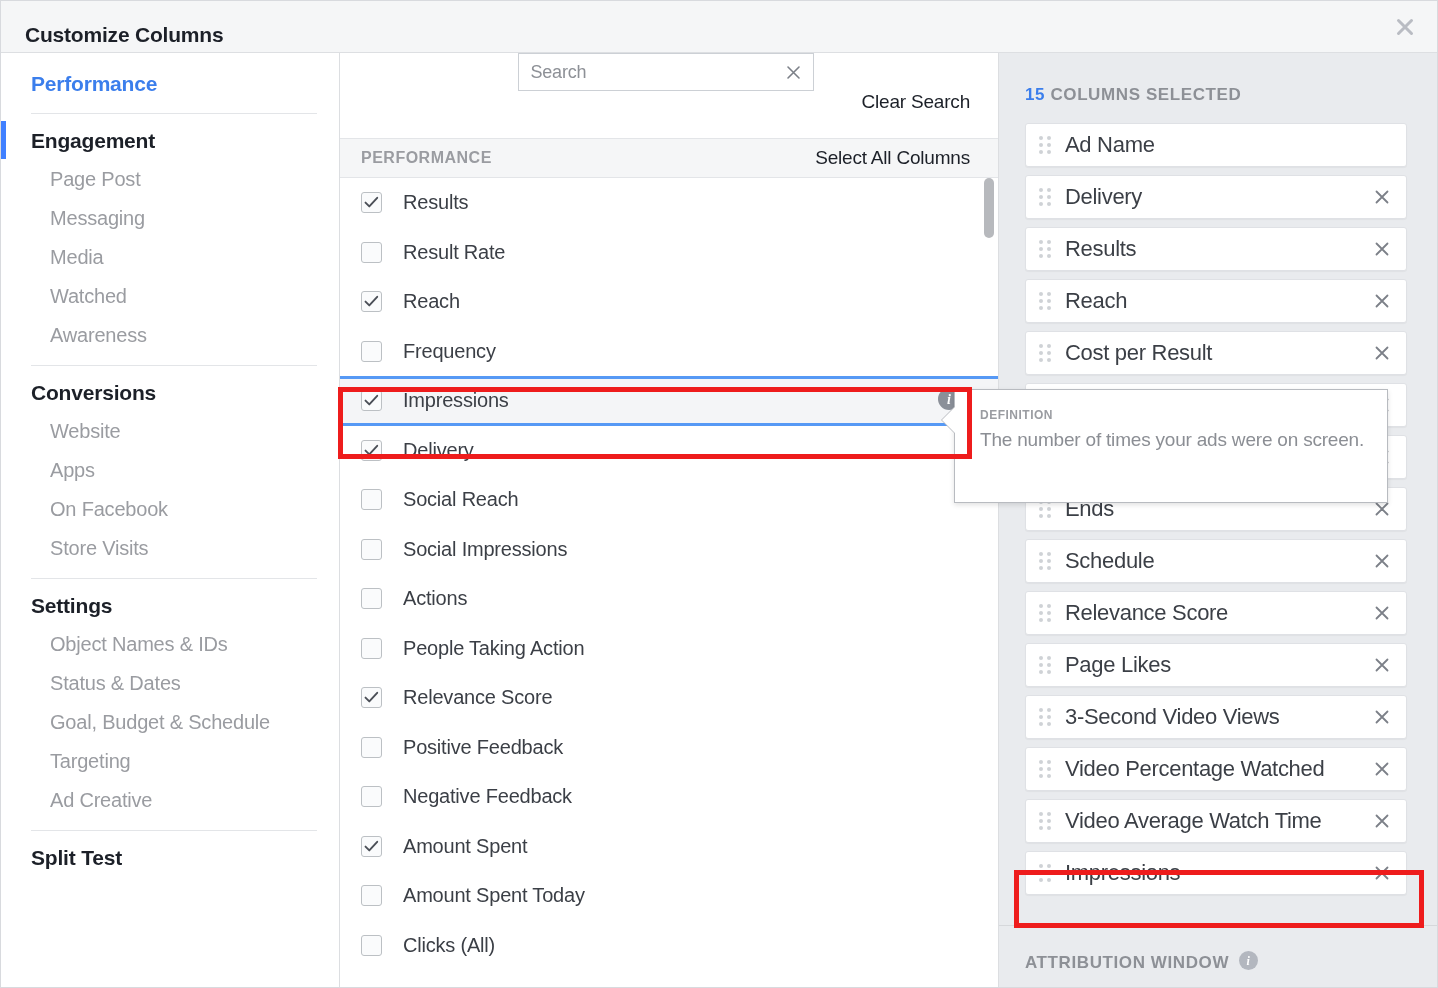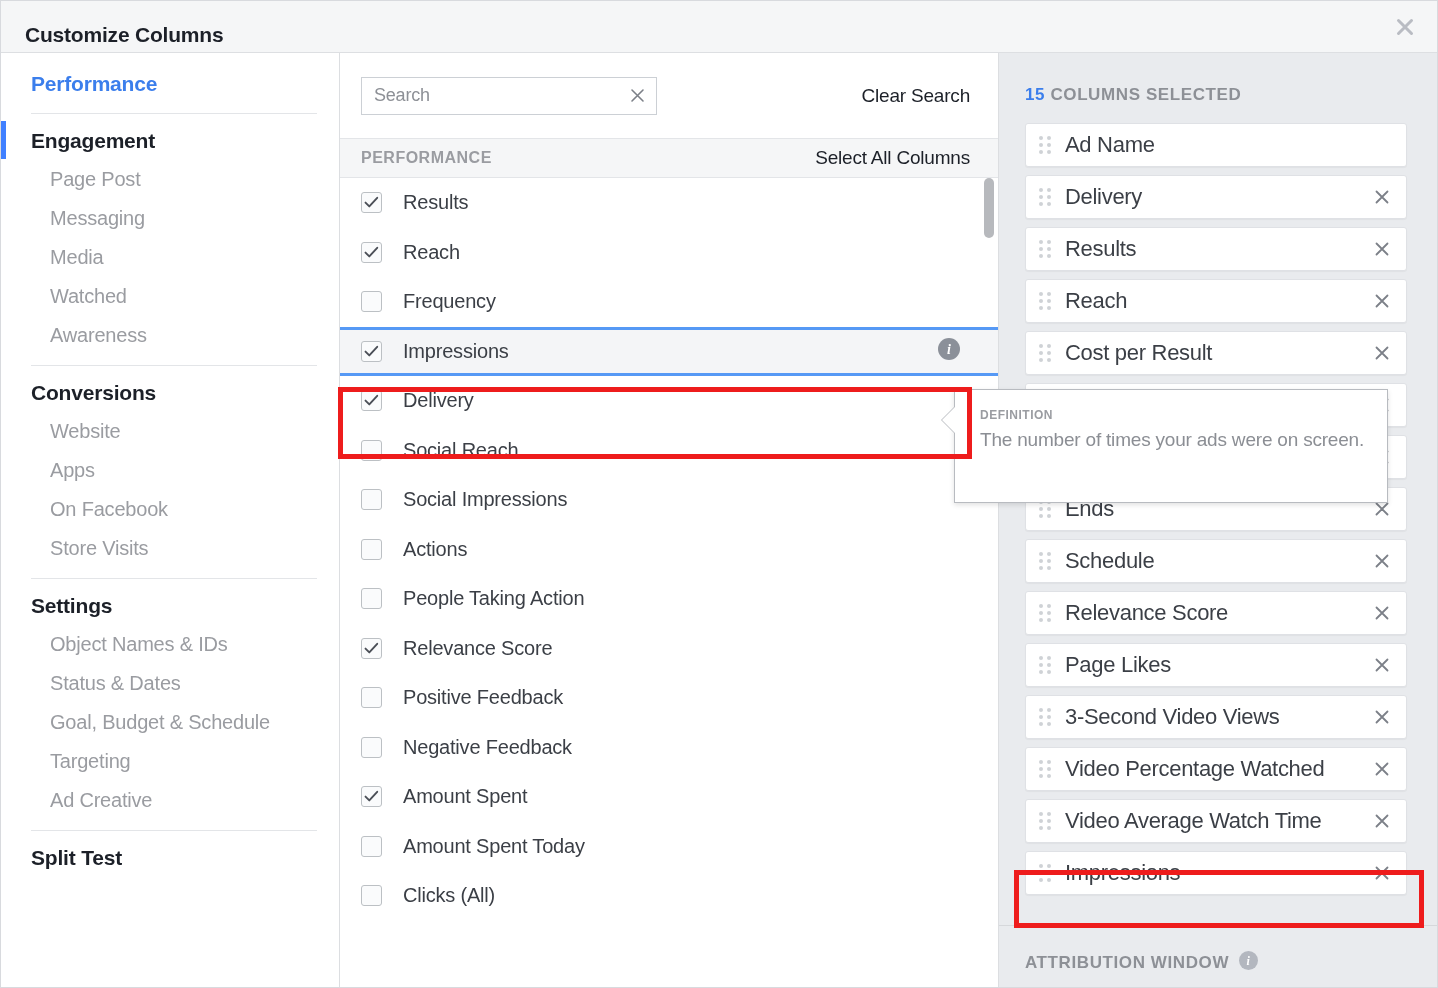--- a/index.html
+++ b/index.html
@@ -82,20 +82,21 @@
     width: 659px; height: 936px;
     background: #ffffff;
     border-right: 1px solid #dcdee1;
     overflow: hidden;
   }
   .search-row {
     position: relative;
     height: 85px;
     display: flex; align-items: center;
     padding: 0 28px 0 21px;
+    flex-direction: column;
   }
   .search-box {
     position: relative;
     width: 296px; height: 38px;
     border: 1px solid #ccd0d5;
     background: #ffffff;
     display: flex; align-items: center;
   }
   .search-box .ph {
     font-size: 18px; color: #8d9096;
@@ -362,20 +363,24 @@
       <div class="col-list" id="col-list">
         <div class="col-row">
             <div class="cbx">
               <svg width="15" height="13" viewBox="0 0 15 13" aria-hidden="true">
                 <path d="M1.5 6.6 L5.3 10.4 L13.2 1.8" stroke="#4b4f57" stroke-width="1.9" fill="none" stroke-linecap="round" stroke-linejoin="round"></path>
               </svg>
             </div>
             <span class="col-label">Results</span>
           </div>
           <div class="col-row">
+            <div class="cbx"></div>
+            <span class="col-label">Result Rate</span>
+          </div>
+          <div class="col-row">
             <div class="cbx">
               <svg width="15" height="13" viewBox="0 0 15 13" aria-hidden="true">
                 <path d="M1.5 6.6 L5.3 10.4 L13.2 1.8" stroke="#4b4f57" stroke-width="1.9" fill="none" stroke-linecap="round" stroke-linejoin="round"></path>
               </svg>
             </div>
             <span class="col-label">Reach</span>
           </div>
           <div class="col-row">
             <div class="cbx"></div>
             <span class="col-label">Frequency</span>

